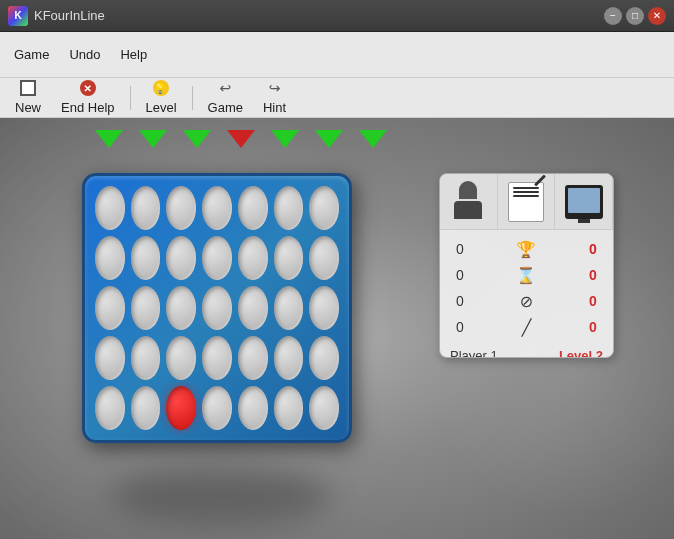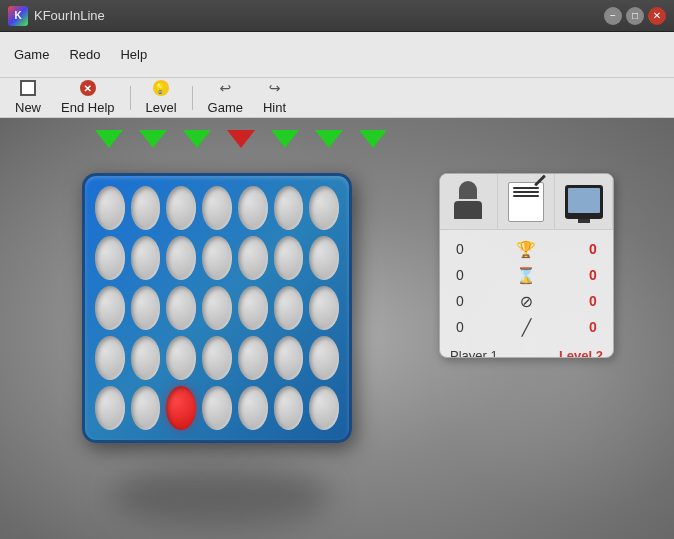--- a/index.html
+++ b/index.html
@@ -383,21 +383,21 @@
   </div>
   <div class="title-bar-controls">
     <button class="title-btn minimize">−</button>
     <button class="title-btn maximize">□</button>
     <button class="title-btn close">✕</button>
   </div>
 </div>
 
 <div class="menu-bar">
   <div class="menu-item">Game</div>
-  <div class="menu-item">Redo</div>
+  <div class="menu-item">Undo</div>
   <div class="menu-item">Help</div>
 </div>
 
 <div class="toolbar">
   <button class="toolbar-btn">
     <div class="new-icon"></div>
     <span>New</span>
   </button>
   <button class="toolbar-btn">
     <div class="stop-icon">✕</div>

